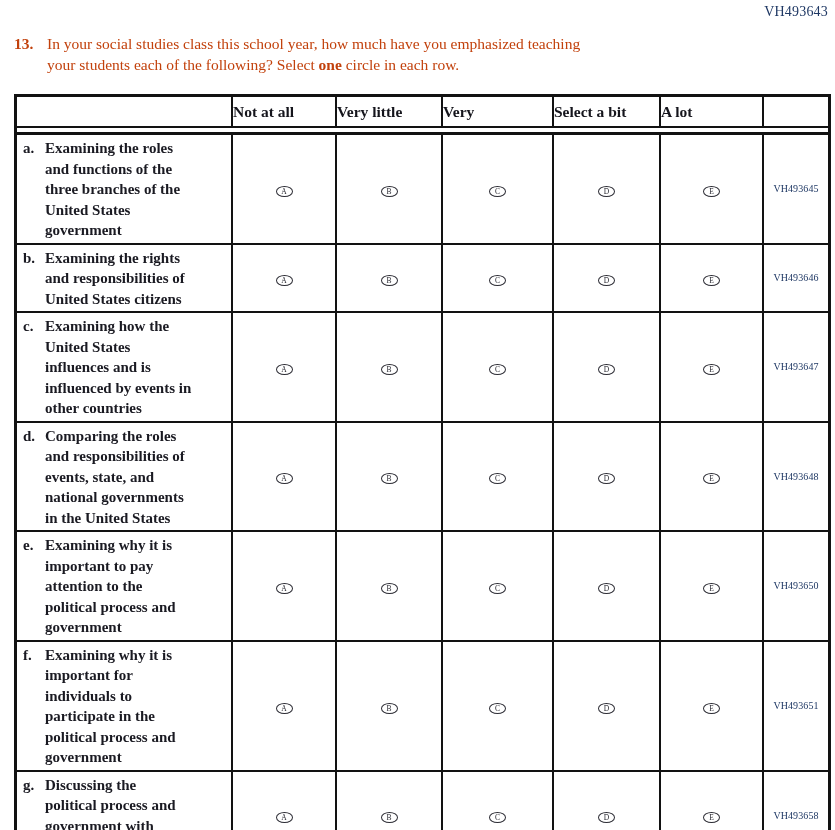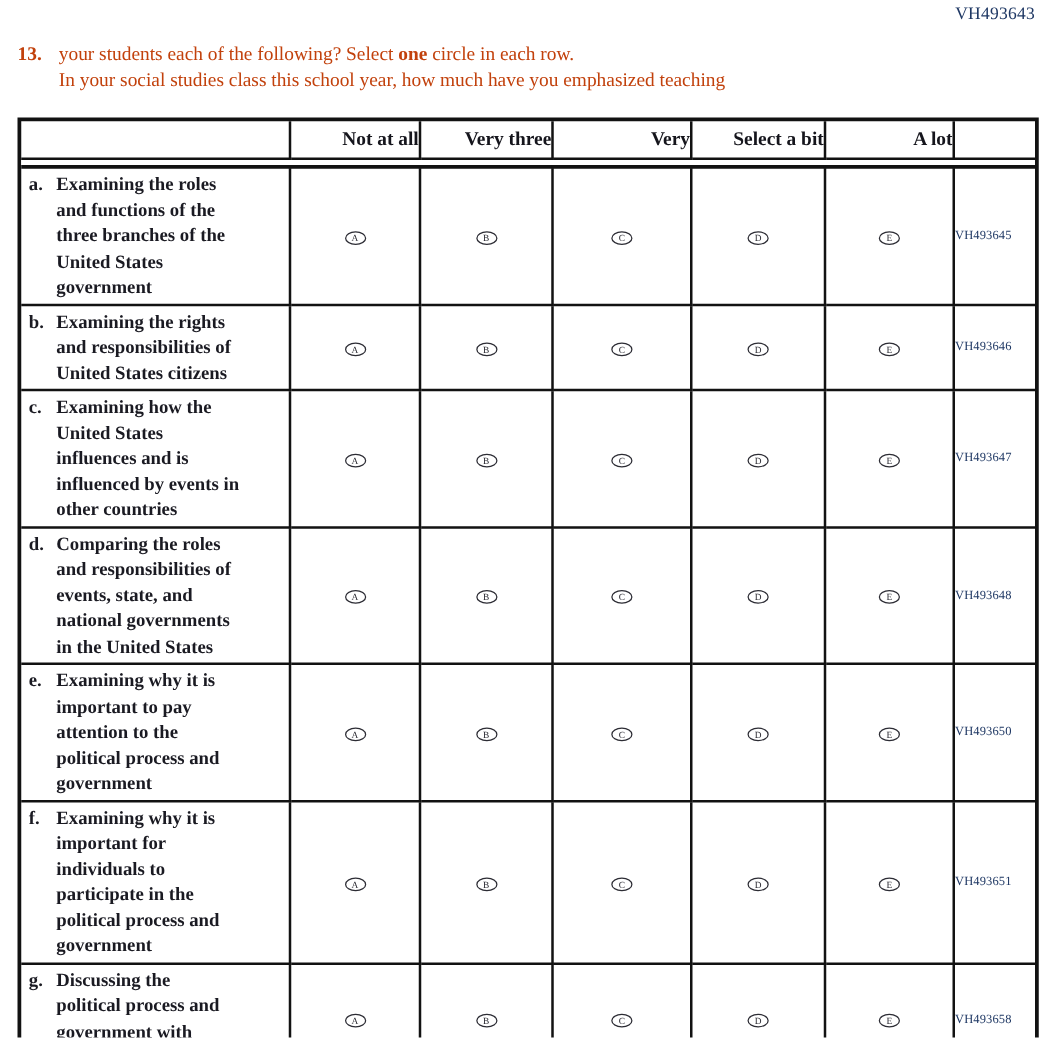--- a/index.html
+++ b/index.html
@@ -47,21 +47,21 @@
   col.c5 { width: 103px; }
   col.c-code { width: 65px; }
 
   .head-table th {
     height: 30px;
     border-right: 2px solid #121212;
     border-bottom: 2px solid #121212;
     font-size: 15.5px;
     font-weight: bold;
     color: #15151c;
-    text-align: right;
+    text-align: left;
     vertical-align: middle;
   }
   .head-table th:last-child { border-right: none; }
   .sep { height: 4px; background: #ffffff; }
 
   .body-table { border-top: 3px solid #121212; }
   .body-table td {
     border-right: 2px solid #121212;
     border-bottom: 2px solid #121212;
     vertical-align: middle;
@@ -92,21 +92,21 @@
     background: #ffffff;
     cursor: pointer;
   }
   .bubble-letter {
     font-size: 7.5px;
     line-height: 7px;
     color: #26262e;
     font-family: "Liberation Serif", "DejaVu Serif", serif;
   }
   td.code {
-    text-align: left;
+    text-align: center;
     font-size: 10px;
     color: #1f3864;
     letter-spacing: 0.1px;
   }
   
   tr.row-a td { height: 96px; }
   tr.row-b td { height: 64px; }
   tr.row-c td { height: 104px; }
   tr.row-d td { height: 104px; }
   tr.row-e td { height: 105px; }
@@ -114,41 +114,41 @@
   tr.row-g td { height: 82px; }
 </style>
 </head>
 <body>
 
 <div class="page-code">VH493643</div>
 
 <div class="question">
   <span class="qnum">13.</span>
   <span class="qtext">
+    <span class="qline">In your social studies class this school year, how much have you emphasized teaching</span>
     <span class="qline"><span>your students each of the following? Select </span><span class="bold">one</span><span> circle in each row.</span></span>
-    <span class="qline">In your social studies class this school year, how much have you emphasized teaching</span>
   </span>
 </div>
 
 <div class="qtable">
   <table class="head-table">
     <colgroup>
         <col class="c-stem">
         <col class="c1">
         <col class="c2">
         <col class="c3">
         <col class="c4">
         <col class="c5">
         <col class="c-code">
       </colgroup>
     <tbody>
         <tr>
       <th></th>
       <th>Not at all</th>
-      <th>Very three</th>
+      <th>Very little</th>
       <th>Very</th>
       <th>Select a bit</th>
       <th>A lot</th>
       <th></th>
     </tr>
   </tbody>
     </table>
   <div class="sep"></div>
   <table class="body-table">
     <colgroup>

